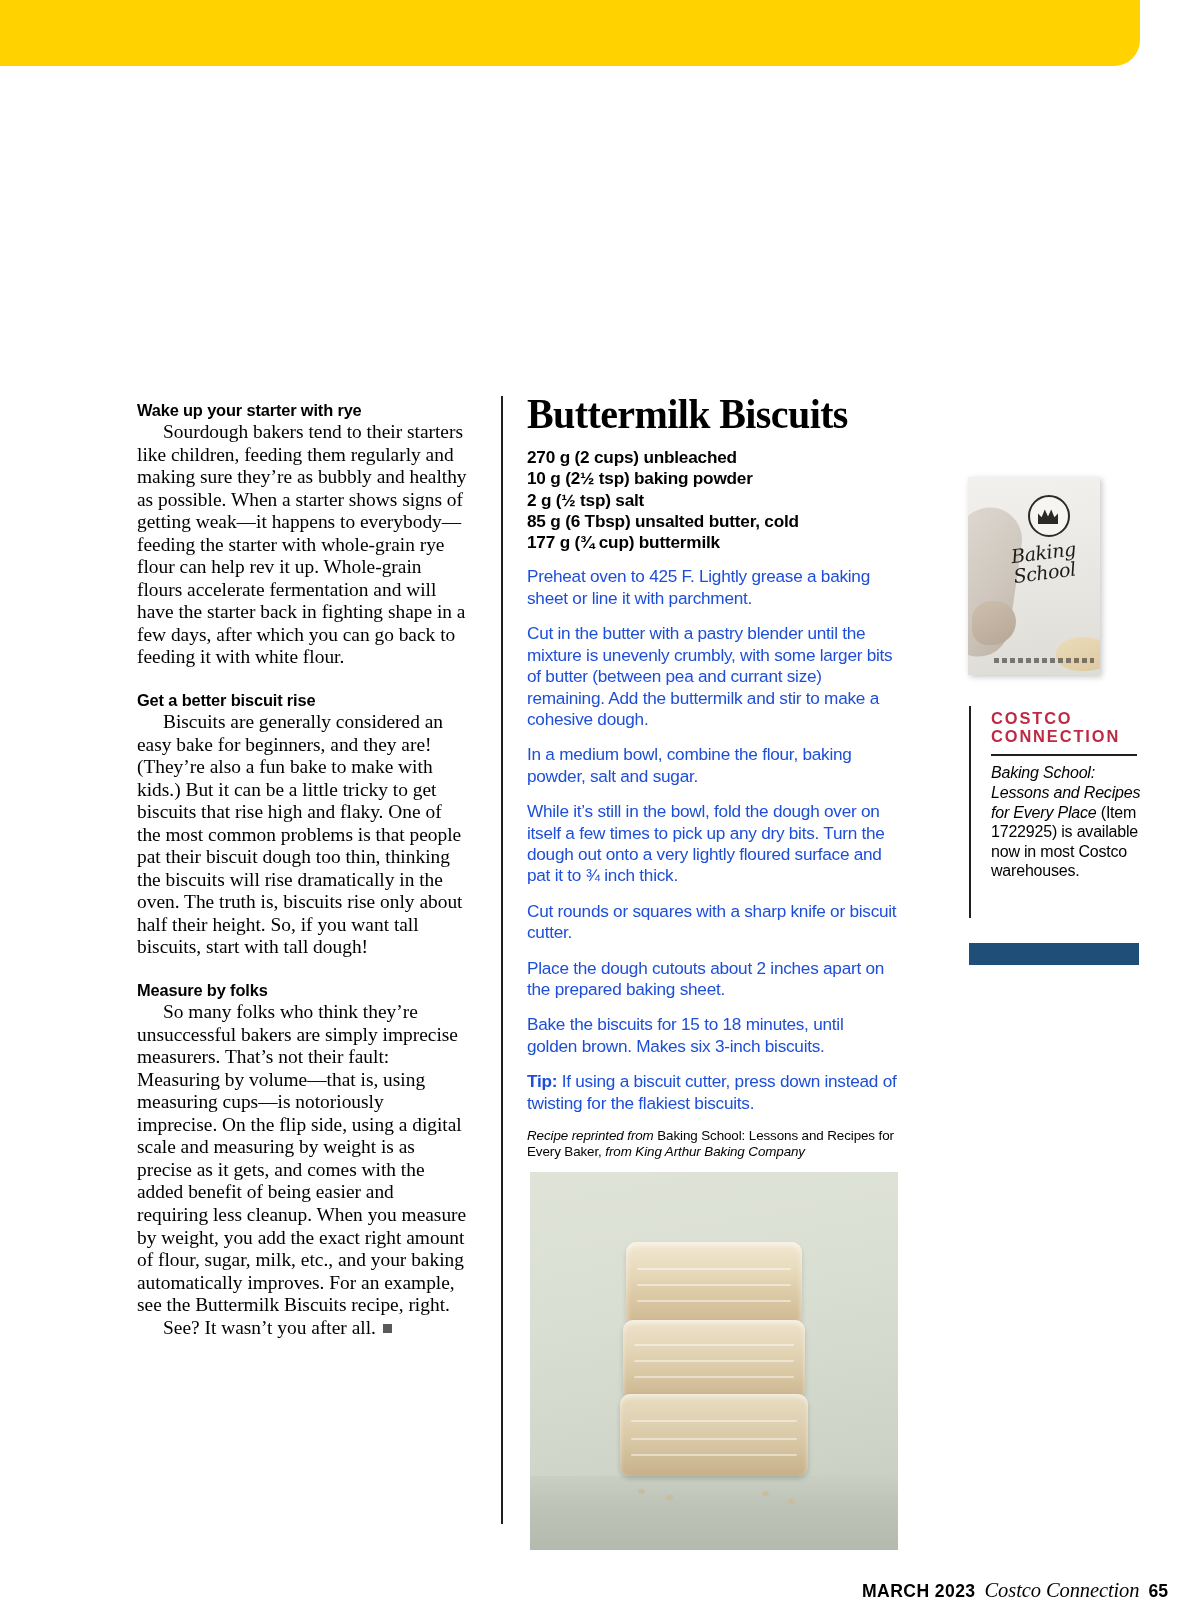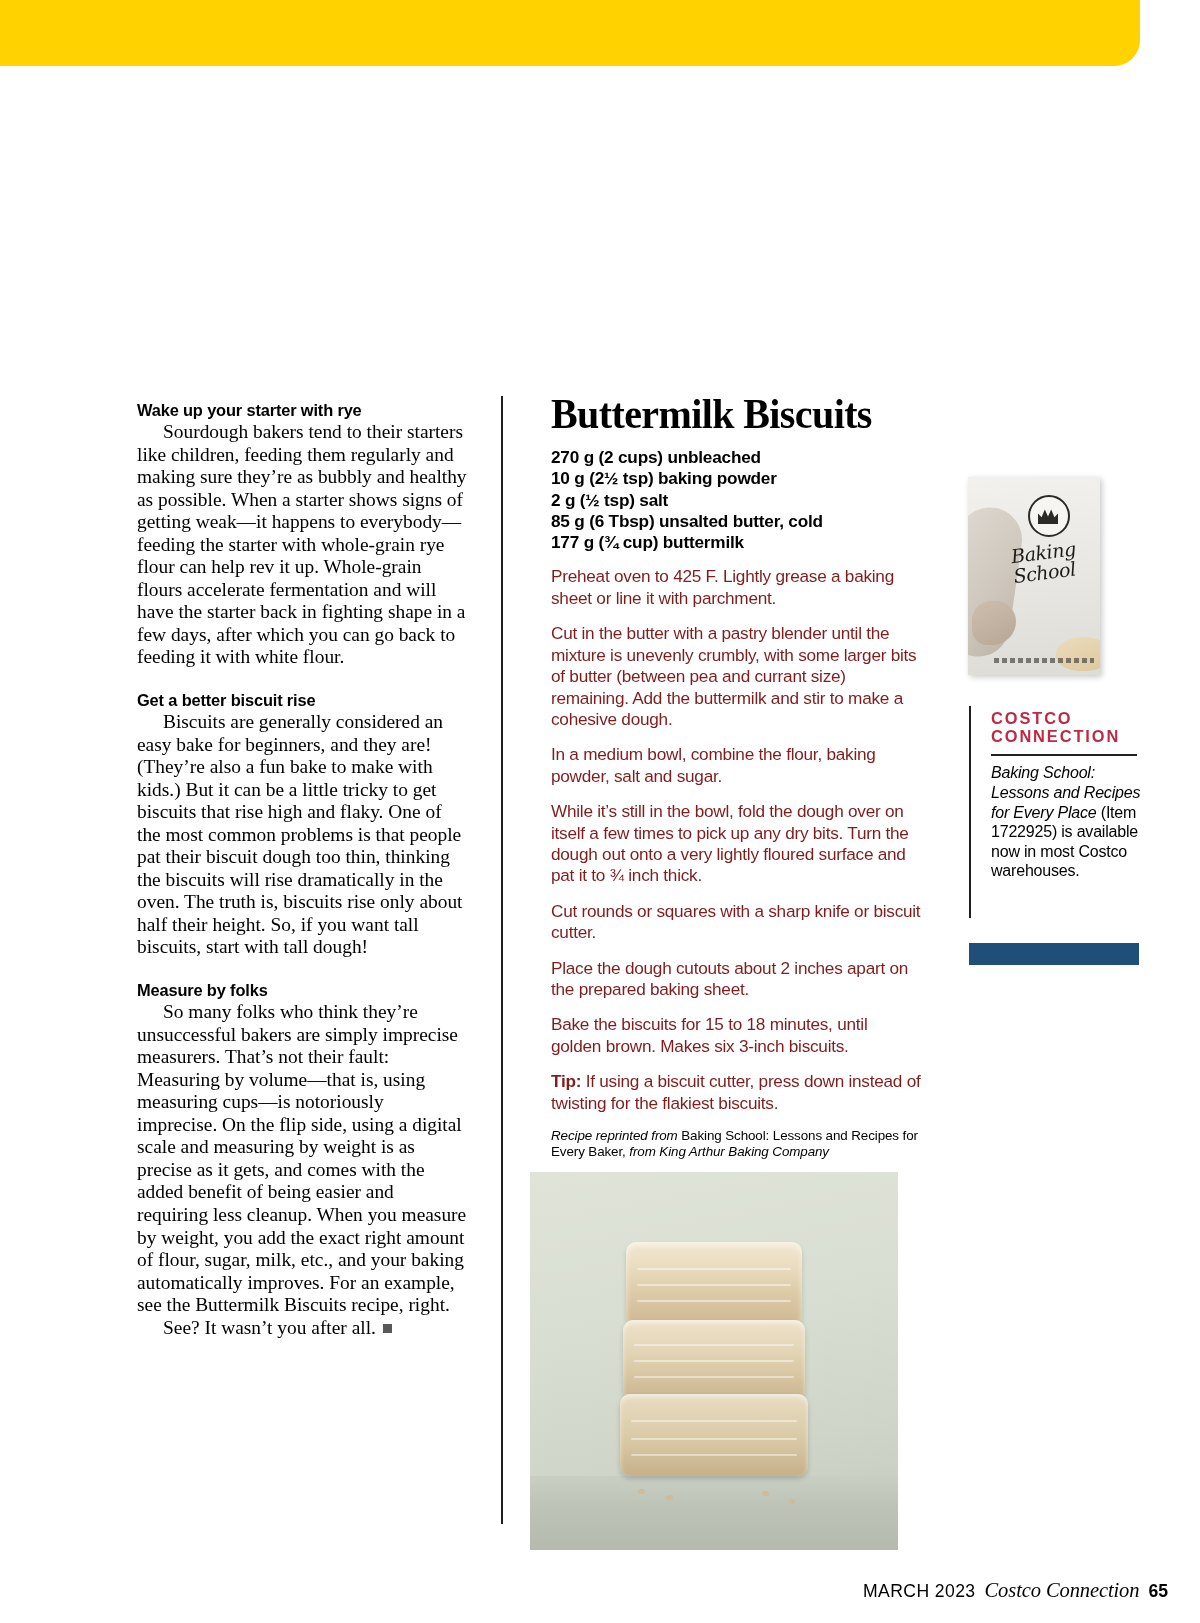--- a/index.html
+++ b/index.html
@@ -37,38 +37,38 @@
   }
 
   
   .rule-v{
     position:absolute;left:501px;top:396px;width:2px;height:1128px;
     background:#231f20;
   }
 
   
   .col-mid{
-    position:absolute;left:551px;top:392px;width:370px;
+    position:absolute;left:527px;top:392px;width:370px;
   }
   .recipe-title{
     font-family:"Liberation Serif",serif;
     font-weight:bold;font-size:40px;line-height:42px;
     letter-spacing:-0.6px;margin:0 0 13px 0;color:#000;
     transform:scaleY(1.06);transform-origin:left top;
   }
   .ingredients{
     font-family:"Liberation Sans",sans-serif;
     font-weight:bold;font-size:17.2px;line-height:21.3px;
     color:#000;margin:0 0 13px 0;letter-spacing:-0.2px;
   }
   .ingredients div{white-space:pre-wrap;}
   .ing-cont{padding-left:14px;}
   .step{
     font-family:"Liberation Sans",sans-serif;
-    font-size:17.2px;line-height:21.4px;color:#7f1d1d;
+    font-size:17.2px;line-height:21.4px;color:#1d4ed8;
     margin:0 0 14px 0;letter-spacing:-0.25px;
   }
   .step b{font-weight:bold;}
   .credit{
     font-family:"Liberation Sans",sans-serif;
     font-size:13.4px;line-height:16.4px;color:#000;
     margin:4px 0 0 0;letter-spacing:-0.1px;
   }
   .credit i{font-style:italic;}
 
@@ -175,21 +175,21 @@
     background:#1F4E79;
   }
 
   
   .footer{
     position:absolute;right:32px;bottom:21px;
     display:flex;align-items:baseline;gap:9px;white-space:nowrap;
   }
   .f-date{
     font-family:"Liberation Sans",sans-serif;
-    font-weight:normal;font-size:17.6px;letter-spacing:.4px;color:#000;
+    font-weight:bold;font-size:17.6px;letter-spacing:.4px;color:#000;
   }
   .f-mag{
     font-family:"Liberation Serif",serif;font-style:italic;
     font-size:20.5px;color:#000;letter-spacing:-0.1px;
   }
   .f-page{
     font-family:"Liberation Sans",sans-serif;
     font-weight:bold;font-size:17.6px;color:#000;
   }
 </style>

